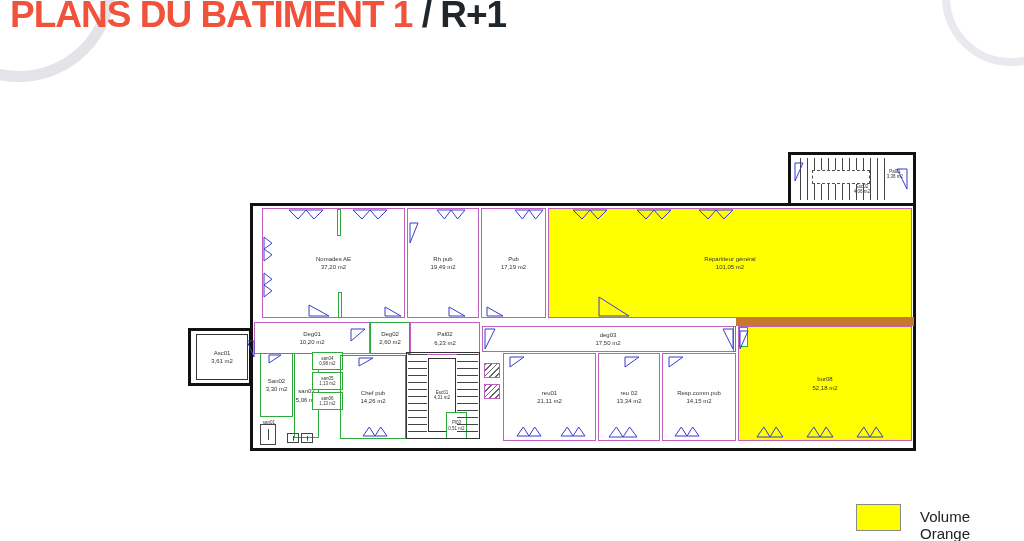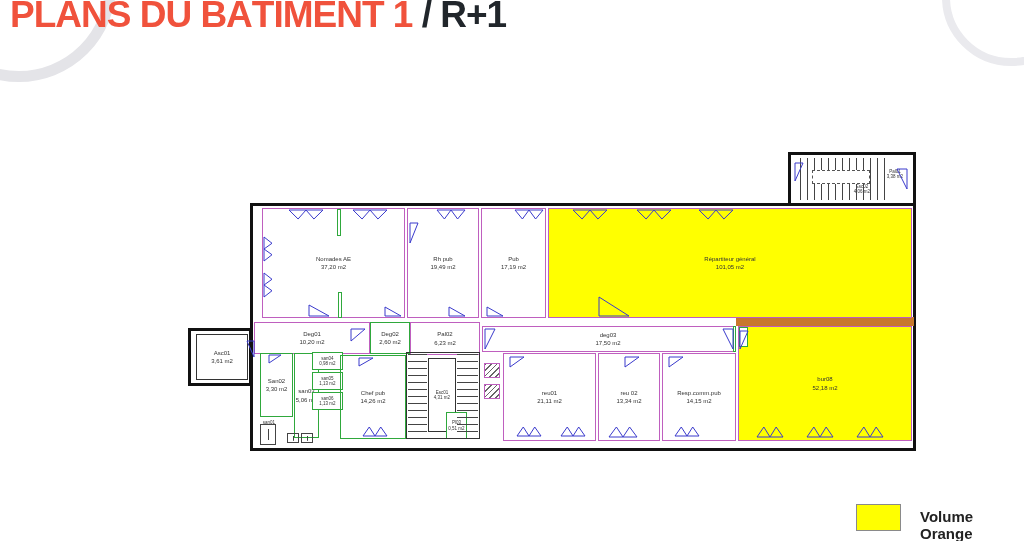--- a/index.html
+++ b/index.html
@@ -17,21 +17,21 @@
   #plan{position:absolute;left:0;top:0;width:1024px;height:541px;}
   .rect{position:absolute;box-sizing:border-box;}
   .room{position:absolute;box-sizing:border-box;display:flex;flex-direction:column;
         justify-content:center;align-items:center;text-align:center;color:#333;
         font-size:6px;line-height:1.35;white-space:nowrap;}
   .room.small{font-size:4.5px;line-height:1.2;}
   .doorsvg{position:absolute;overflow:visible;}
   #legend{position:absolute;left:846px;top:498px;width:178px;height:40px;}
   #legend .swatch{position:absolute;left:10px;top:6px;width:45px;height:27px;
         background:#ffff00;border:1px solid #8a8a8a;box-sizing:border-box;}
-  #legend .lbl{position:absolute;left:74px;top:10px;font-size:15px;color:#222;font-weight:bold;}
+  #legend .lbl{position:absolute;left:74px;top:10px;font-size:15px;color:#222;}
 </style>
 </head>
 <body>
 
 <div class="watermark" id="wm-left"></div>
 <div class="watermark" id="wm-right"></div>
 
 <h1><span class="t-orange">PLANS DU BÂTIMENT 1</span><span class="t-dark"> / </span><span class="t-dark">R+1</span></h1>
 
 <div id="plan">

